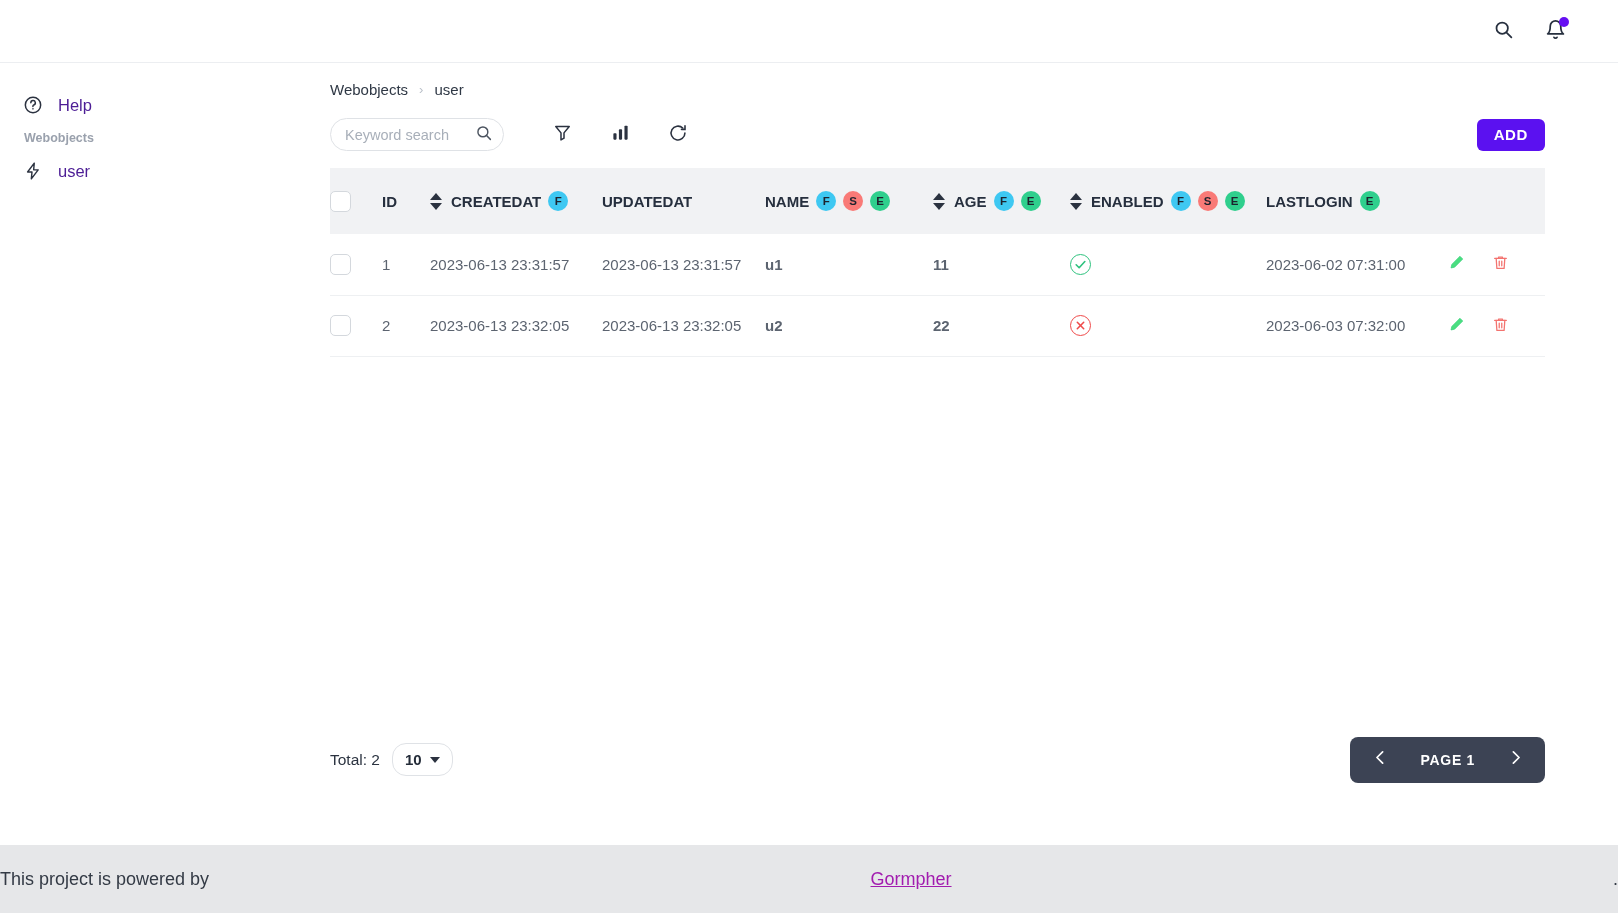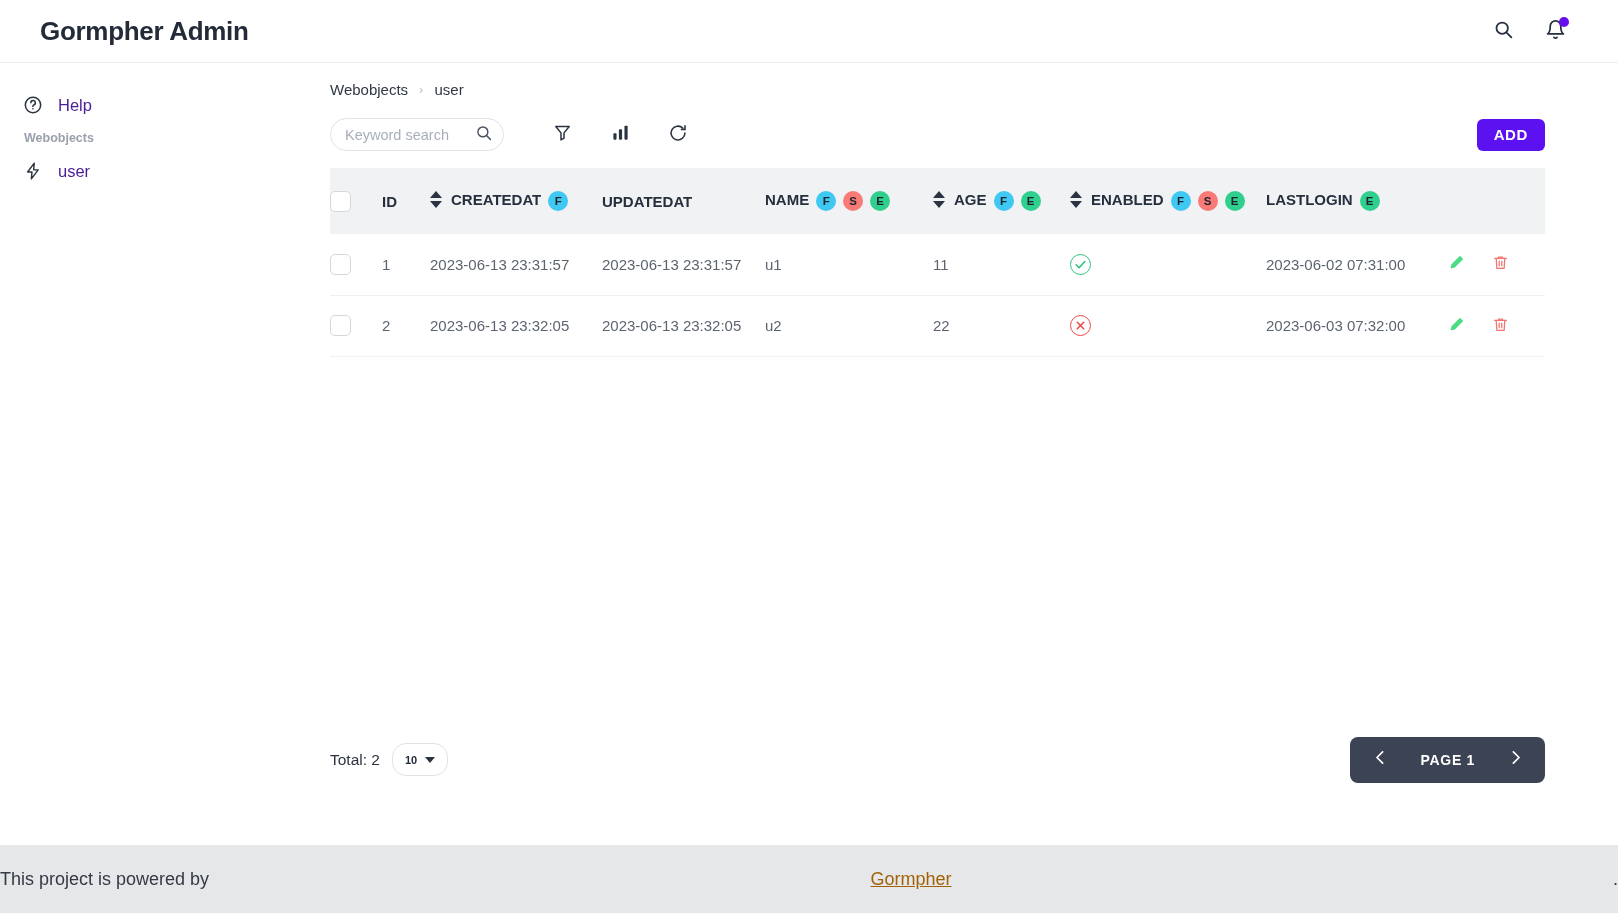--- a/index.html
+++ b/index.html
@@ -84,37 +84,37 @@
     font-family: "Liberation Sans", sans-serif;
   }
 
   
   .table { width: 100%; border-collapse: collapse; table-layout: fixed; }
   .table thead tr { background: #f1f2f4; height: 66px; }
   .table thead th {
     text-align: left; font-size: 15px; font-weight: bold;
     color: #262f3e; padding: 0 0 0 0; vertical-align: middle;
   }
-  .th-inner { display: flex; gap: 7px; }
+  .th-inner { display: flex; align-items: center; gap: 7px; }
   .sort-arrows { display: inline-flex; flex-direction: column; gap: 3px; margin-right: 2px; cursor: pointer; }
   .arrow-up { width: 0; height: 0; border-left: 6px solid transparent; border-right: 6px solid transparent; border-bottom: 7px solid #2b3240; }
   .arrow-dn { width: 0; height: 0; border-left: 6px solid transparent; border-right: 6px solid transparent; border-top: 7px solid #2b3240; }
   .badge {
     display: inline-flex; align-items: center; justify-content: center;
     min-width: 20px; height: 20px; padding: 0 5px;
     border-radius: 10px; font-size: 11.5px; font-weight: bold; color: #1d232e;
   }
   .badge-F { background: #3ec8f2; }
   .badge-S { background: #f97a77; }
   .badge-E { background: #2fcf8d; }
 
   .table tbody tr { height: 61px; border-bottom: 1px solid #eef0f2; }
   .table tbody td { font-size: 15px; color: #5c6470; vertical-align: middle; }
   .cell-id { color: #0f8f7d; font-size: 15px; cursor: pointer; }
-  .cell-dark { color: #222a36; }
+  .cell-dark { color: #222a36; font-weight: bold; }
 
   .cbox {
     width: 21px; height: 21px; border: 1px solid #d4d8dd; border-radius: 5px;
     background: #fff; cursor: pointer; display: block;
   }
 
   .ring {
     width: 21px; height: 21px; border-radius: 50%;
     display: inline-flex; align-items: center; justify-content: center;
   }
@@ -123,47 +123,46 @@
 
   .row-actions { display: flex; align-items: center; justify-content: flex-start; gap: 27px; }
   .act { cursor: pointer; display: inline-flex; }
 
   
   .table-foot { display: flex; align-items: center; padding-top: 380px; }
   .total-label { font-size: 15.5px; color: #2b3340; margin-right: 12px; }
   .pagesize {
     border: 1px solid #dfe2e6; border-radius: 14px; height: 33px;
     display: inline-flex; align-items: center; gap: 8px; padding: 0 12px;
-    font-size: 11px; font-weight: bold; color: #242c39; cursor: pointer;
+    font-size: 15px; font-weight: bold; color: #242c39; cursor: pointer;
   }
   .caret { width: 0; height: 0; border-left: 5px solid transparent; border-right: 5px solid transparent; border-top: 6px solid #2b3240; }
   .foot-spacer { flex: 1; }
   .pager {
     background: #3c4354; border-radius: 8px; height: 46px;
     display: inline-flex; align-items: center; gap: 0px; padding: 0 4px;
     color: #fff;
   }
   .pager-btn { width: 52px; height: 46px; display: flex; align-items: center; justify-content: center; cursor: pointer; }
   .pager-label { font-size: 14px; font-weight: bold; letter-spacing: 0.7px; padding: 0 14px; }
 
   
   .footer {
     height: 68px; min-height: 68px; background: #e6e7e9;
     display: flex; align-items: center; justify-content: space-between;
     font-size: 18px; color: #333a45;
   }
-  .footer a { color: #a16207; text-decoration: underline; }
+  .footer a { color: #a21caf; text-decoration: underline; }
 </style>
 </head>
 <body>
 
 <div class="page">
 
   <div class="topbar">
-    <div class="brand">Gormpher Admin</div>
     <div class="topbar-spacer"></div>
     <div class="topbar-actions">
       <div class="icon-btn">
         <span>
           <svg width="21" height="21" viewBox="0 0 24 24" fill="none" stroke="#262f3e" stroke-width="2" stroke-linecap="round">
             <circle cx="10.5" cy="10.5" r="6.5"></circle>
               <line x1="15.5" y1="15.5" x2="21" y2="21"></line>
           </svg>
         </span>
       </div>

